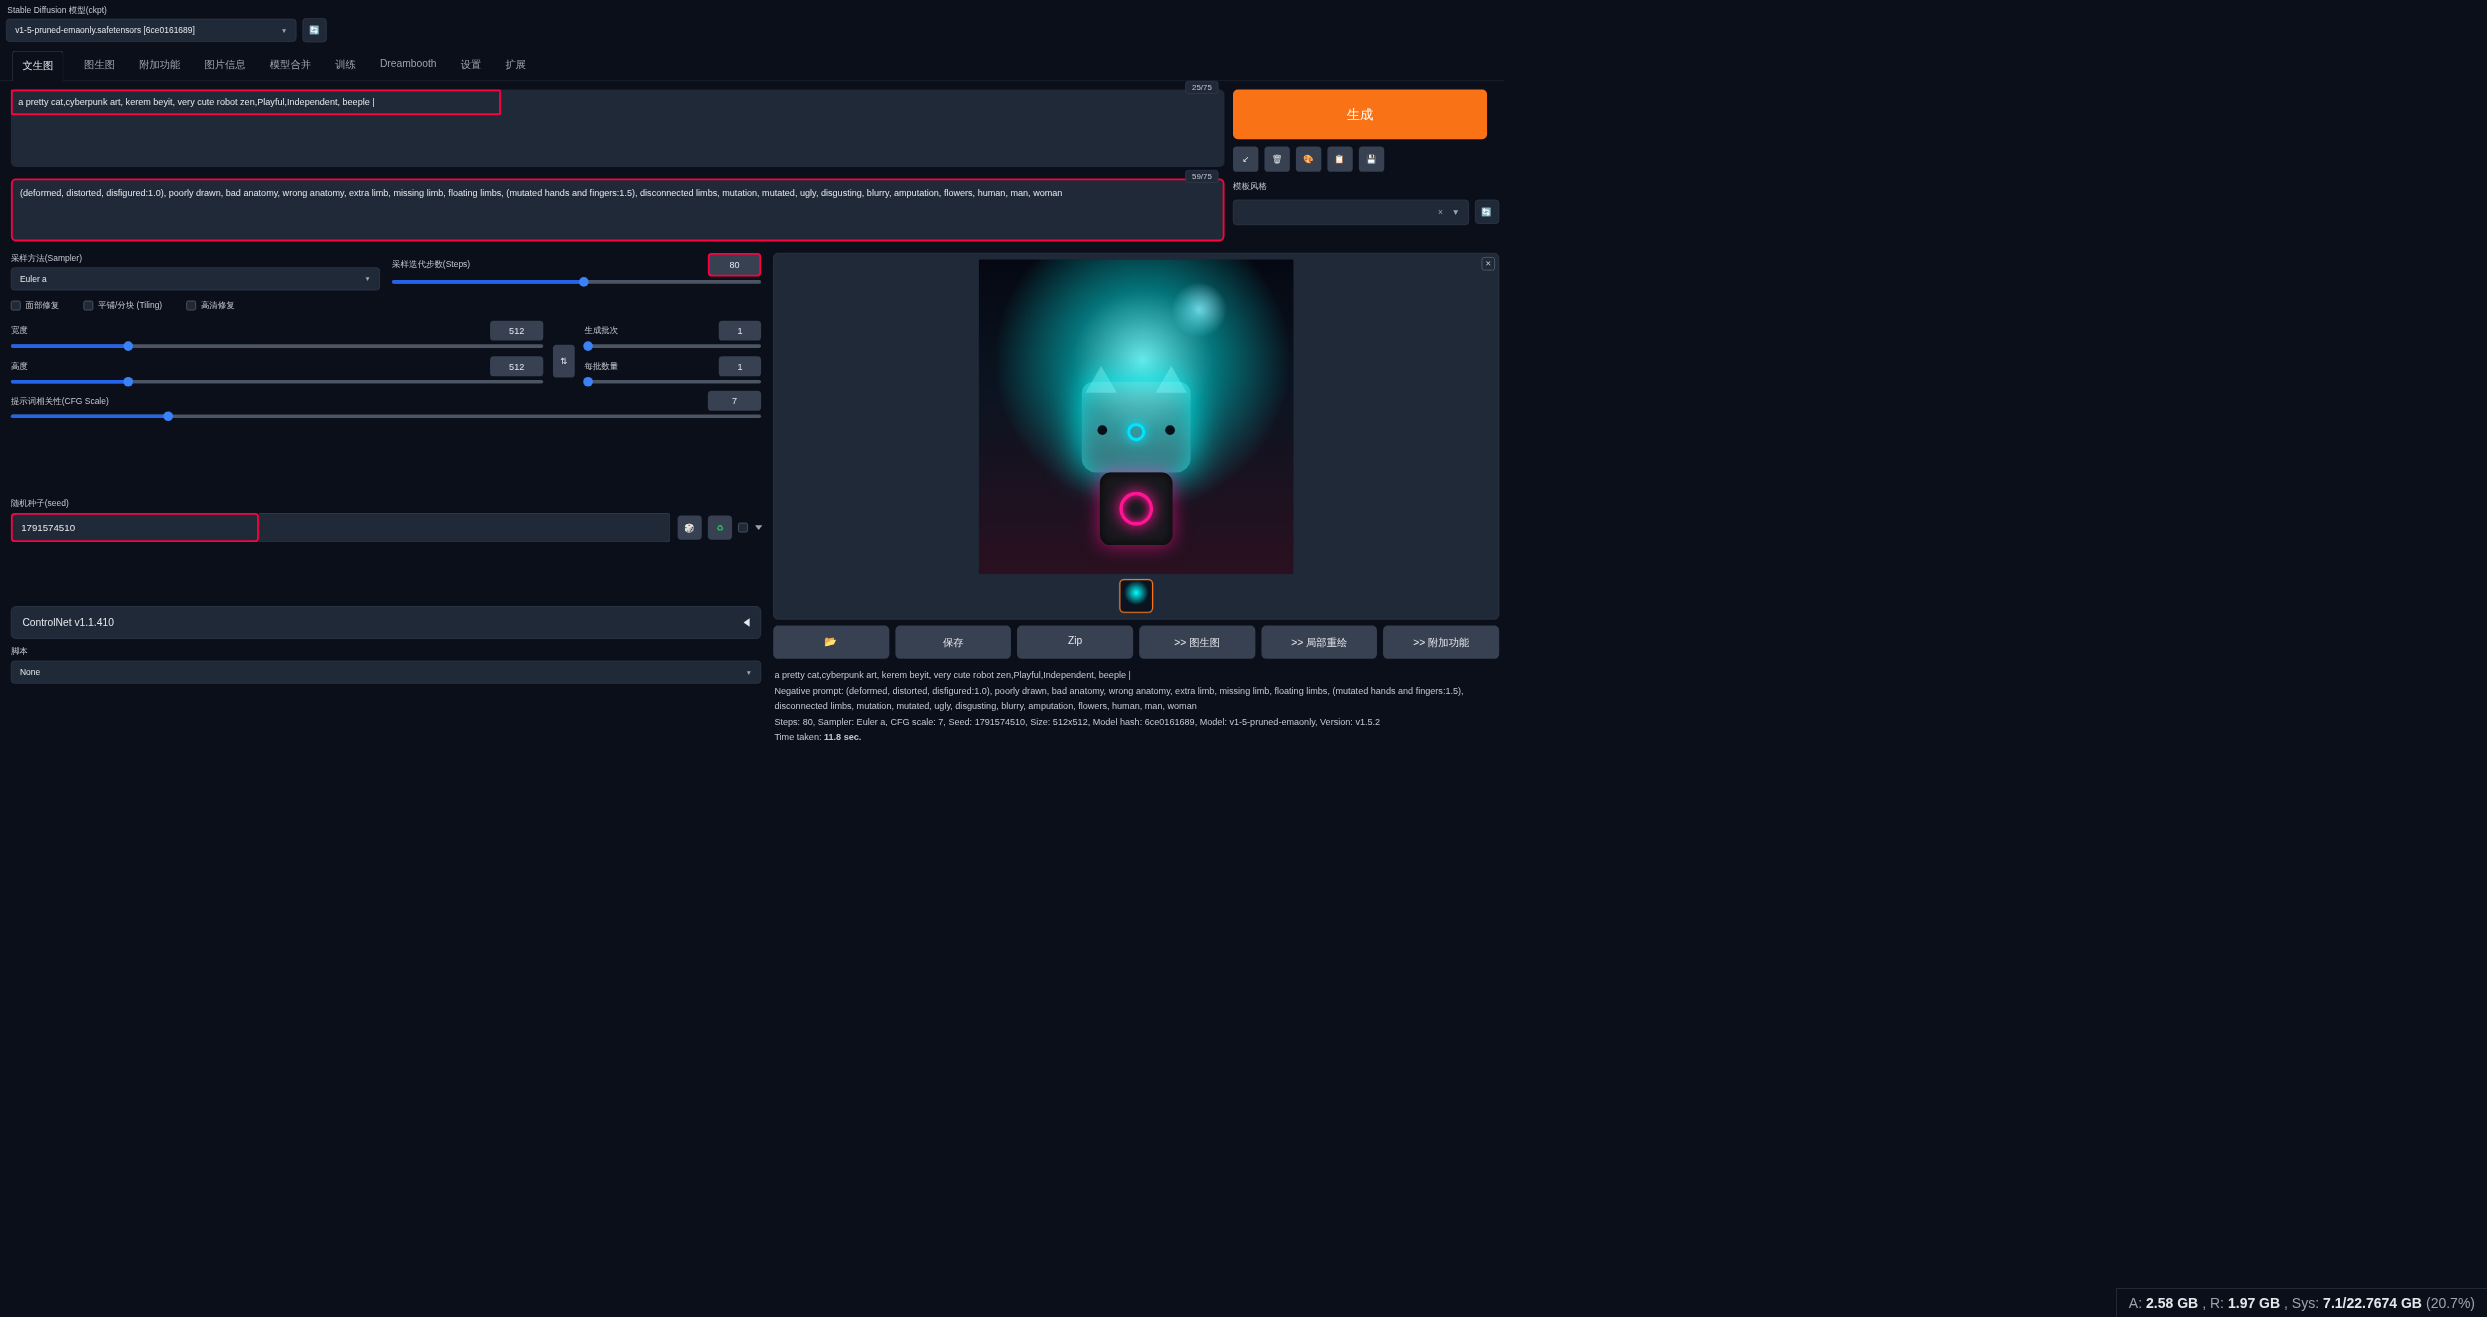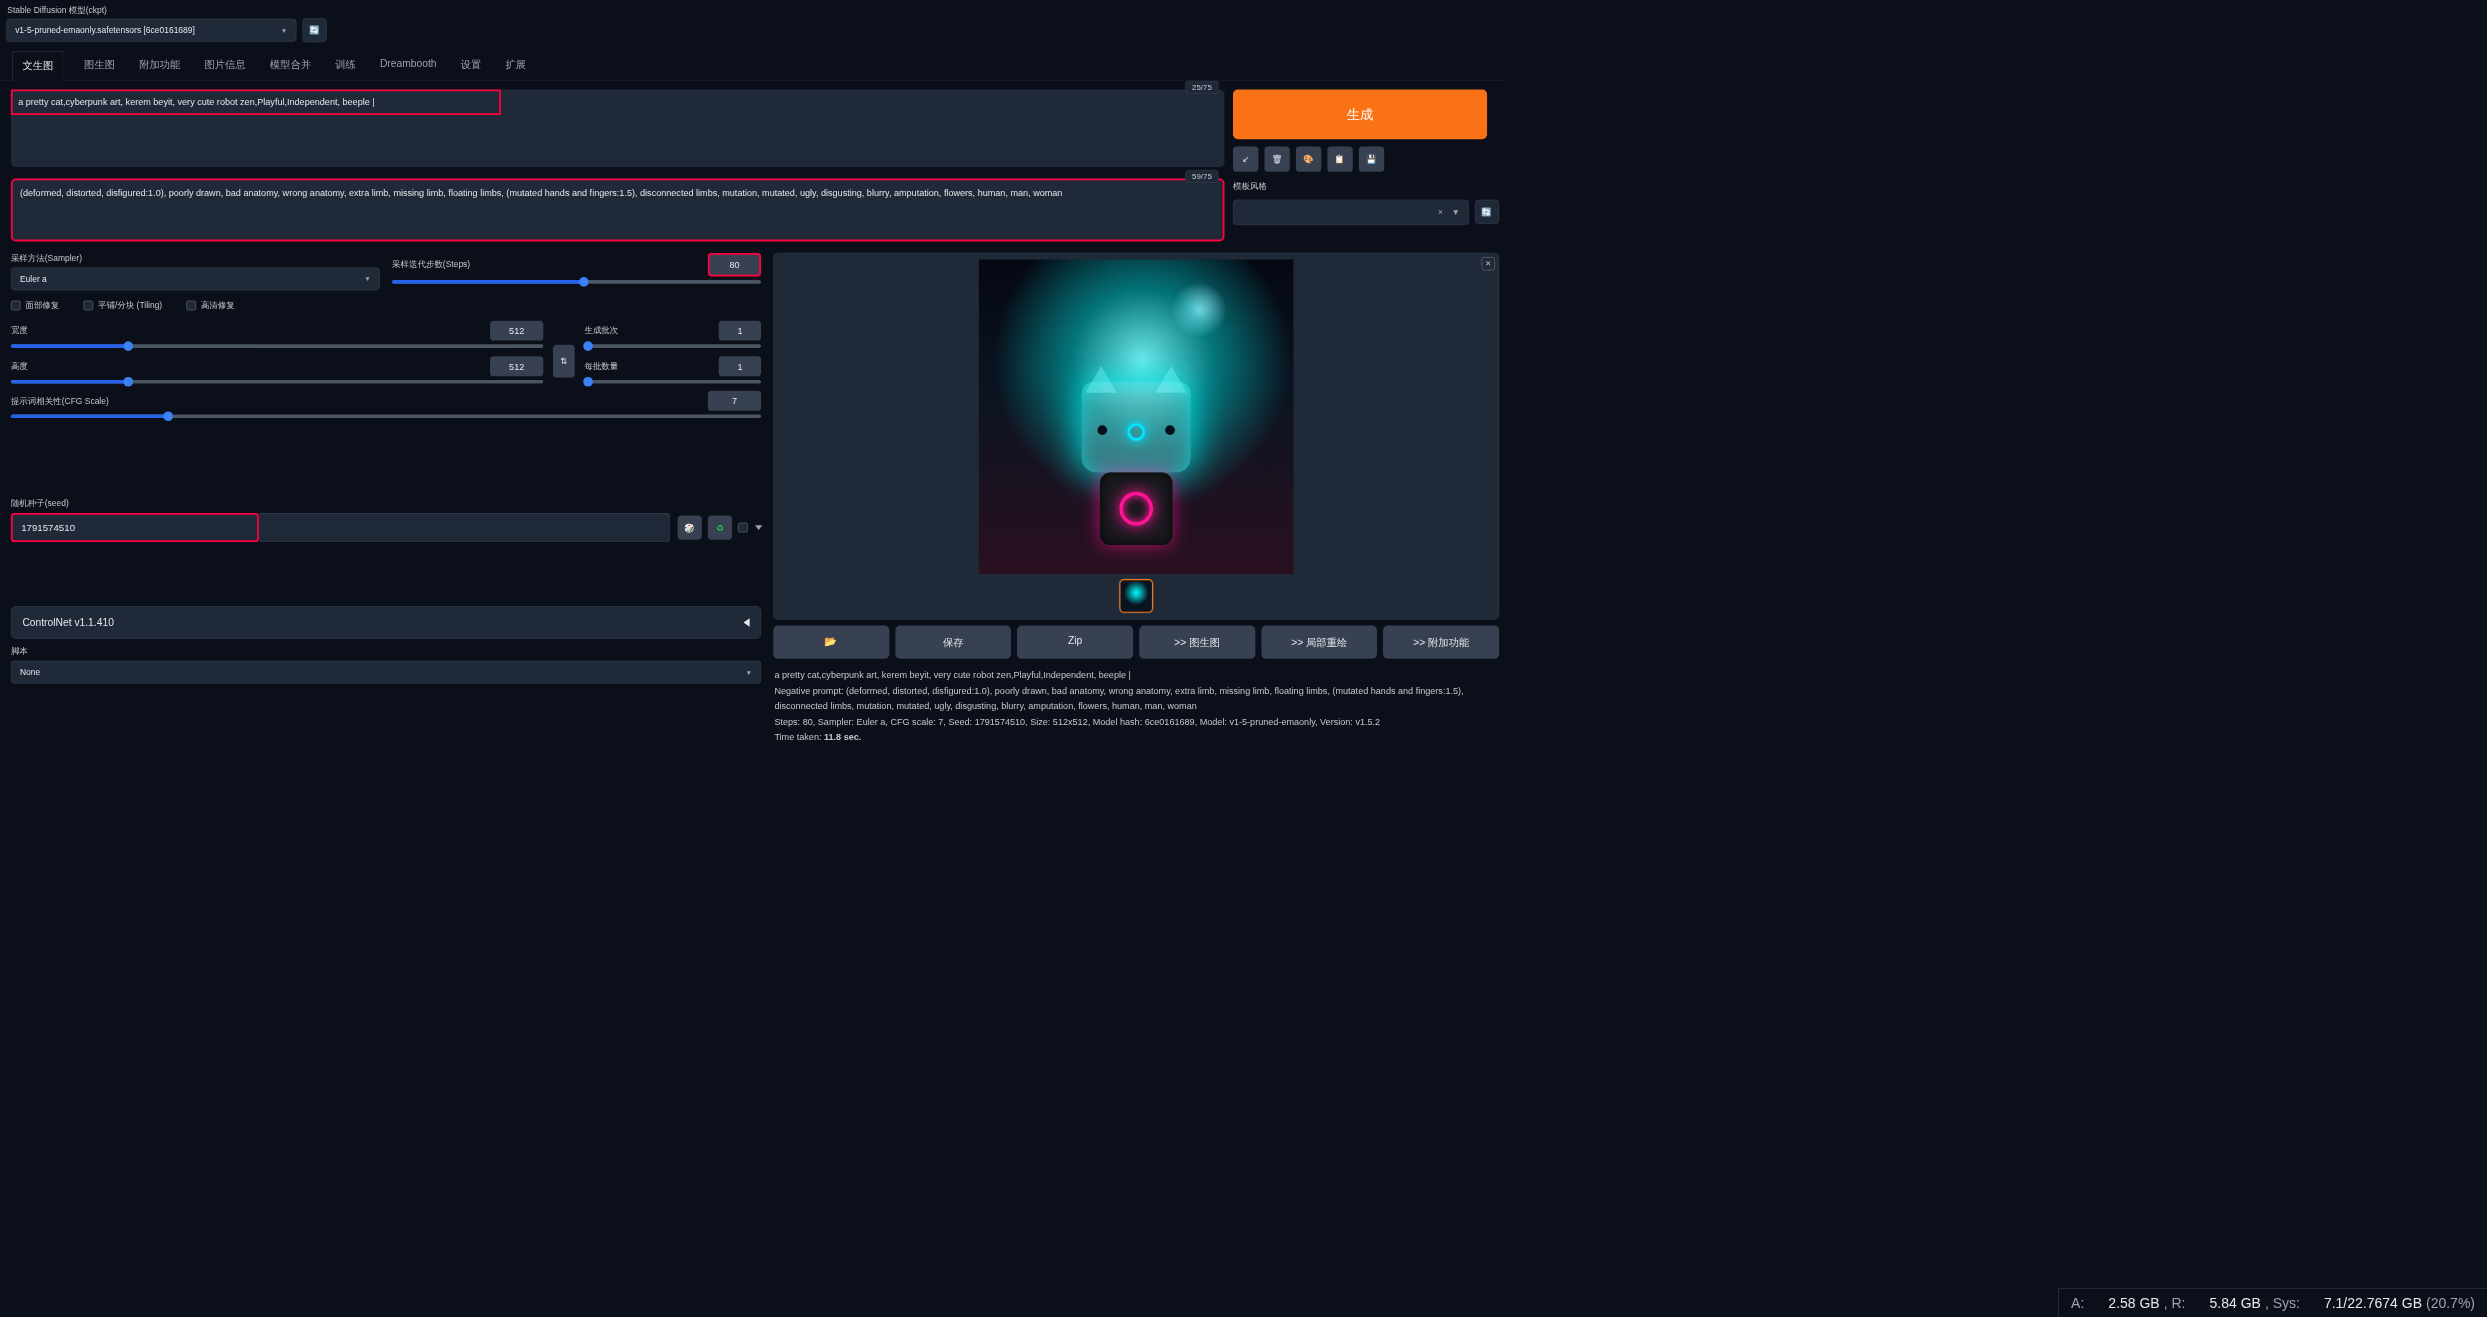--- a/index.html
+++ b/index.html
@@ -180,21 +180,21 @@
   flex: 1; background: #374151; color: #e5e7eb; border-radius: 8px;
   padding: 16px 0; text-align: center; font-size: 17px; cursor: pointer; font-weight:500;
 }
 .info-text { font-size: 15px; color: #c5c7d0; line-height: 1.7; padding: 4px 2px; }
 .footer {
   position: fixed; bottom: 0; right: 0; background: #0b0f19;
   padding: 6px 12px; font-size: 14px; color: #9ca3af;
   border-top: 1px solid #1f2937; border-left: 1px solid #1f2937;
   display:flex; gap:4px; align-items:baseline;
 }
-.footer b { color: #e5e7eb; font-weight:400;margin-left:20px;}
+.footer b { color: #e5e7eb; font-weight:700;}
 </style>
 </head>
 <body>
 
 <div class="wrap">
 
 <div class="top-label">Stable Diffusion 模型(ckpt)</div>
 
 <div class="model-row">
   <div class="dropdown small">
@@ -457,17 +457,17 @@
     </div>
   </div>
 </div>
 
 </div>
 
 <div class="footer">
   <span>A: </span>
     <b>2.58 GB</b>
   <span>, R: </span>
-    <b>5.84 GB</b>
+    <b>1.97 GB</b>
   <span>, Sys: </span>
     <b>7.1/22.7674 GB</b>
     <span> (20.7%)</span>
 </div>
 
 </body></html>

